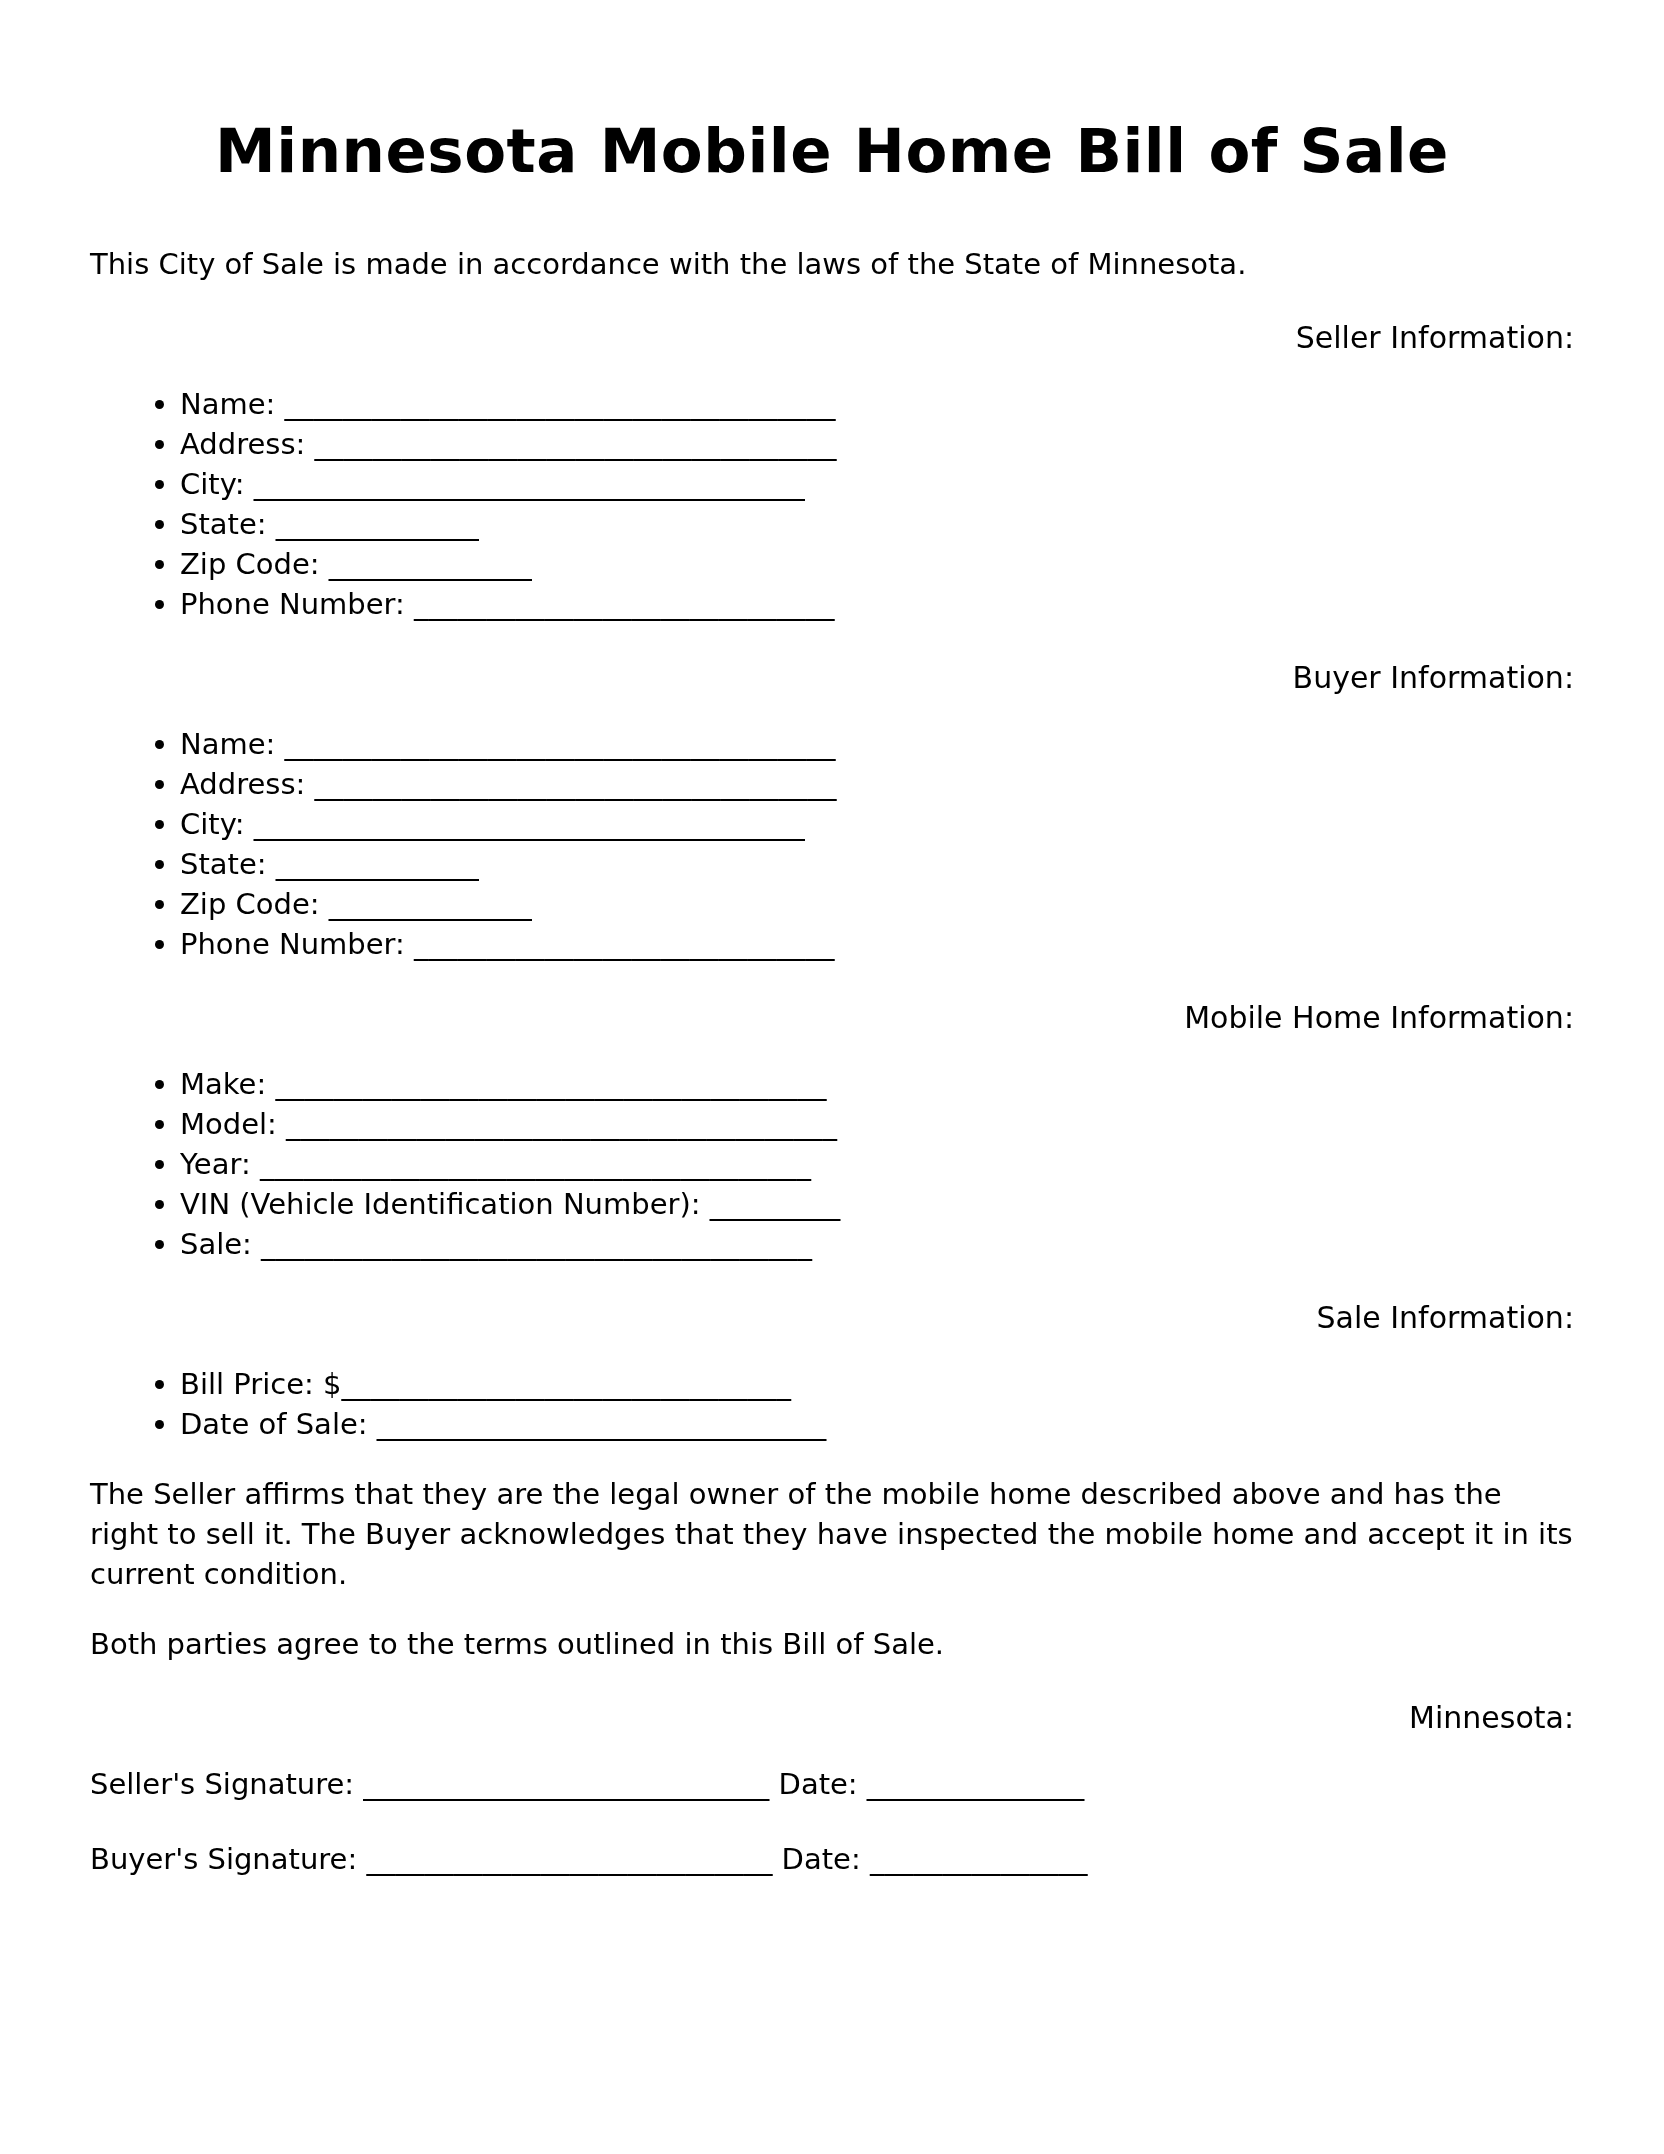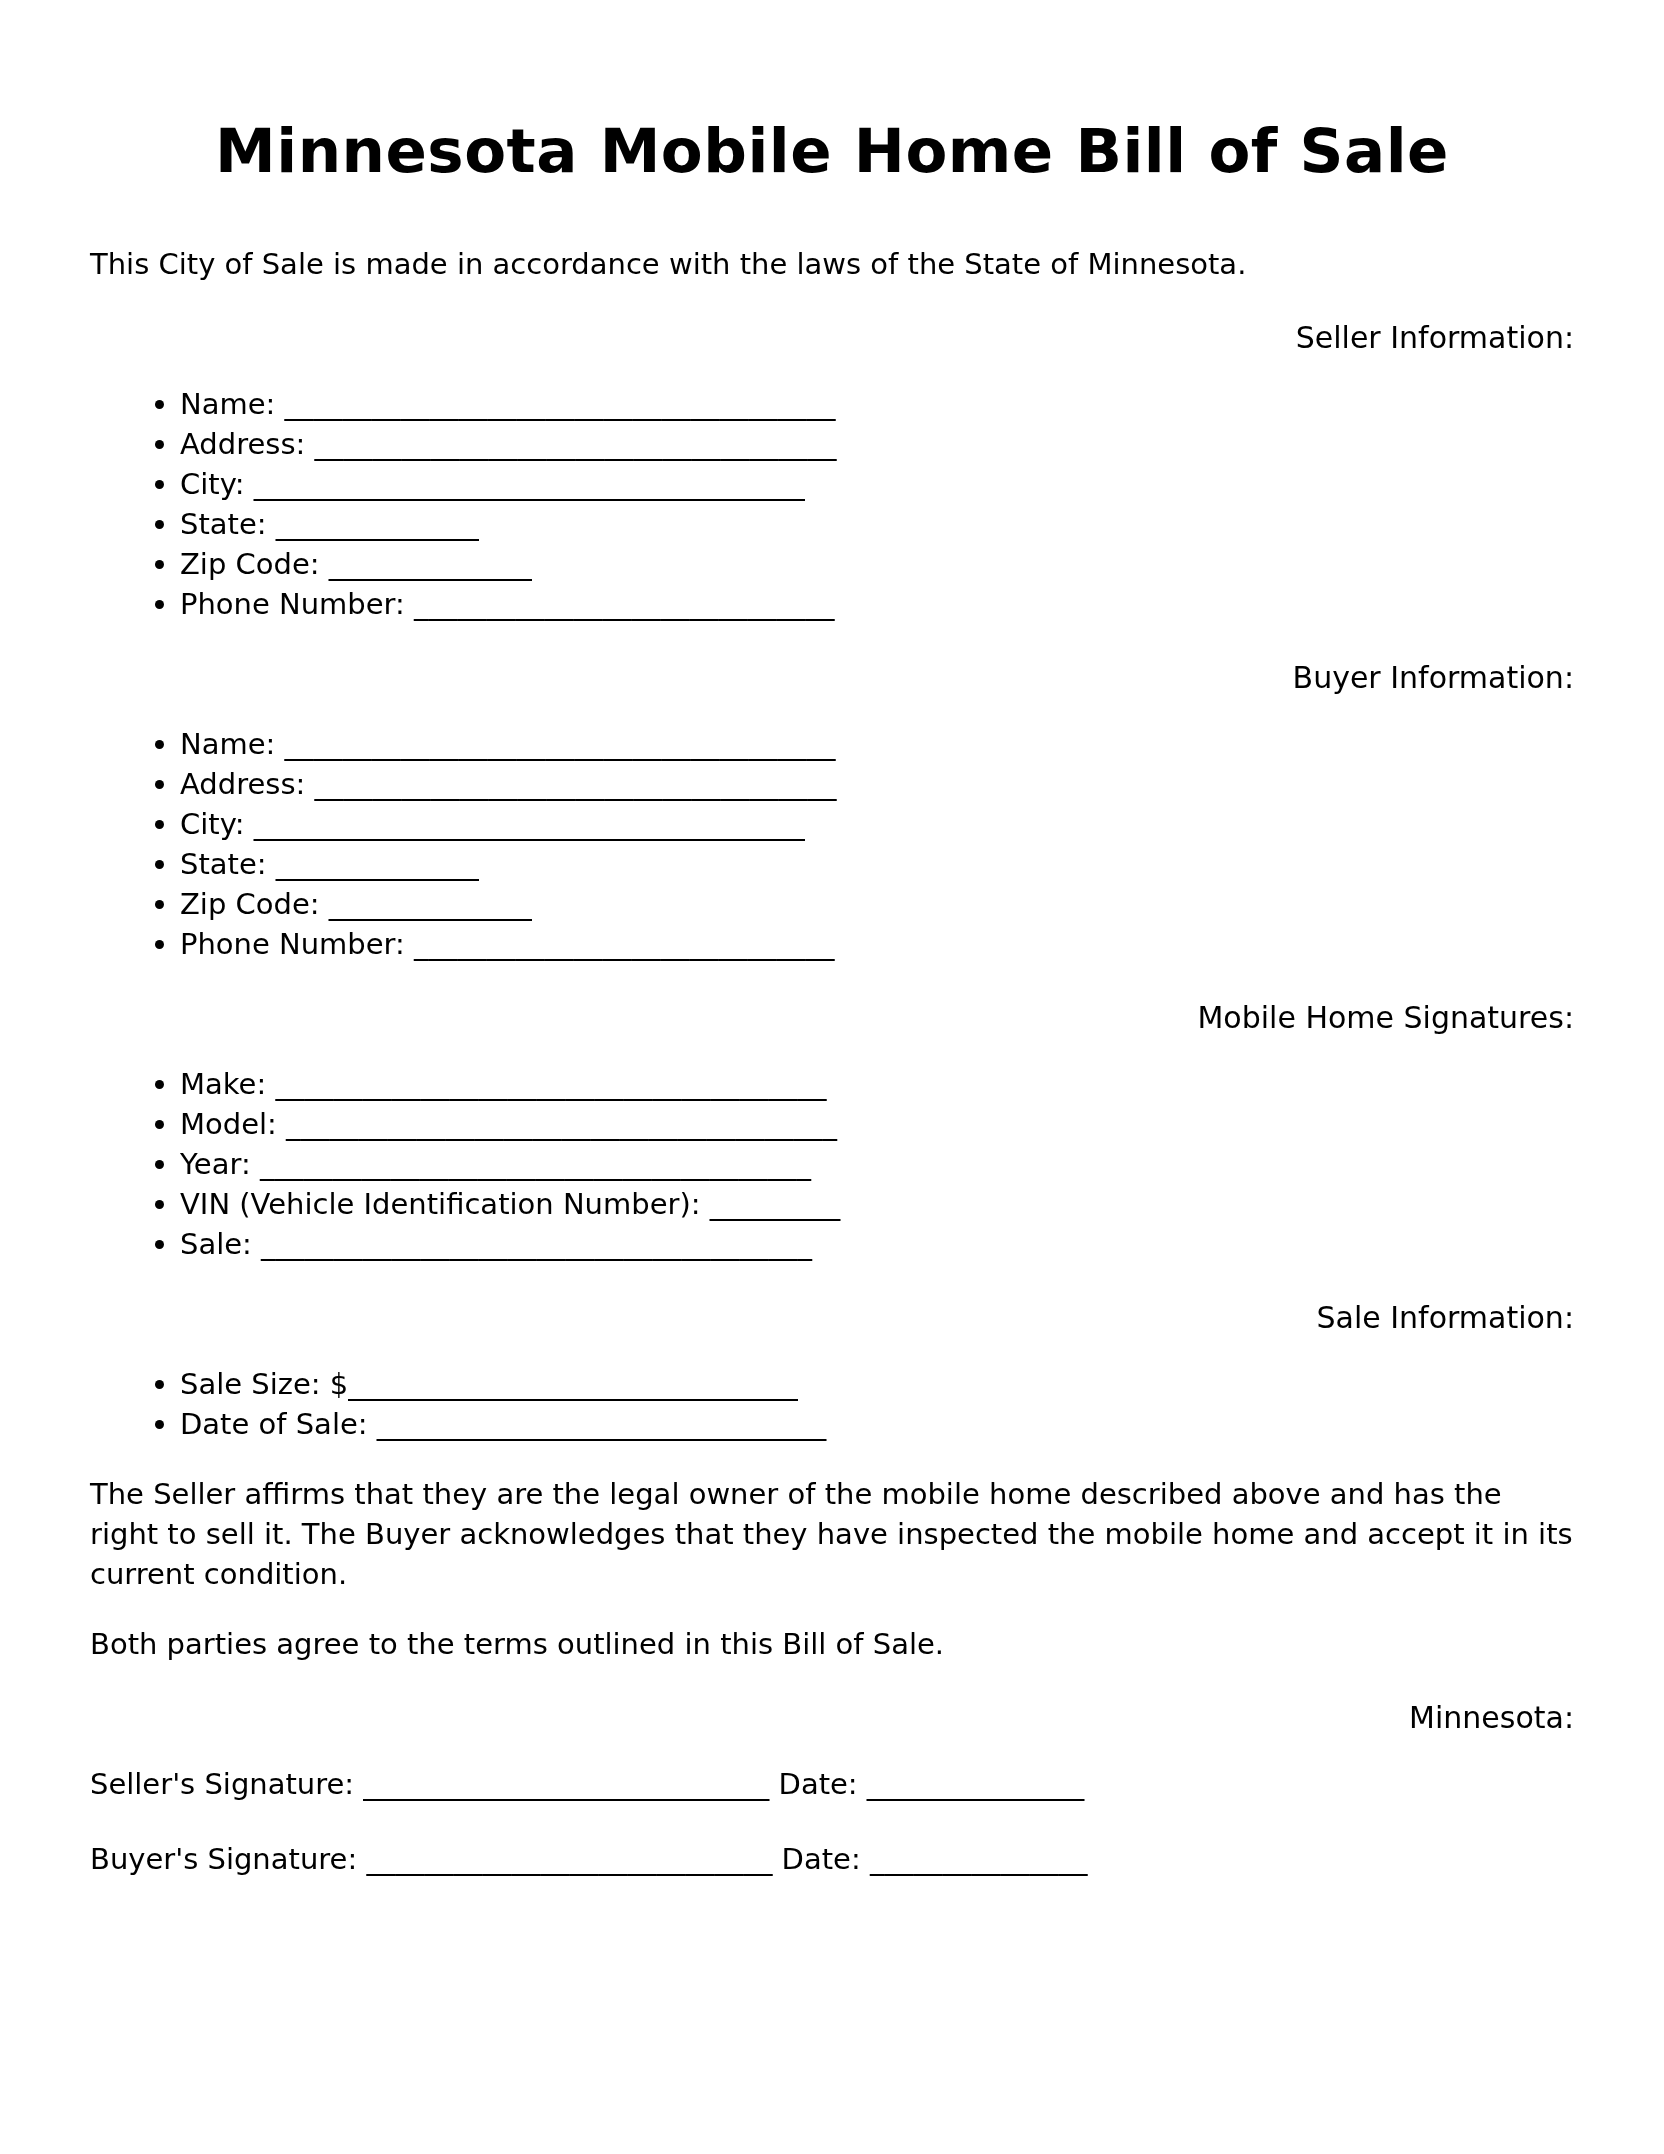--- a/index.html
+++ b/index.html
@@ -82,32 +82,32 @@
 <h3>Buyer Information:</h3>
 <ul>
   <li><span>Name: </span><span>______________________________________</span></li>
   <li><span>Address: </span><span>____________________________________</span></li>
   <li><span>City: </span><span>______________________________________</span></li>
   <li><span>State: </span><span>______________</span></li>
   <li><span>Zip Code: </span><span>______________</span></li>
   <li><span>Phone Number: </span><span>_____________________________</span></li>
 </ul>
 
-<h3>Mobile Home Signatures:</h3>
+<h3>Mobile Home Information:</h3>
 <ul>
   <li><span>Make: </span><span>______________________________________</span></li>
   <li><span>Model: </span><span>______________________________________</span></li>
   <li><span>Year: </span><span>______________________________________</span></li>
   <li><span>VIN (Vehicle Identification Number): </span><span>_________</span></li>
   <li><span>Sale: </span><span>______________________________________</span></li>
 </ul>
 
 <h3>Sale Information:</h3>
 <ul>
-  <li><span>Sale Size: $</span><span>_______________________________</span></li>
+  <li><span>Bill Price: $</span><span>_______________________________</span></li>
   <li><span>Date of Sale: </span><span>_______________________________</span></li>
 </ul>
 
 <p>The Seller affirms that they are the legal owner of the mobile home described above and has the right to sell it. The Buyer acknowledges that they have inspected the mobile home and accept it in its current condition.</p>
 
 <p>Both parties agree to the terms outlined in this Bill of Sale.</p>
 
 <h3>Minnesota:</h3>
 
 <p class="sig-row"><span>Seller's Signature: </span><span>____________________________</span><span> Date: </span><span>_______________</span></p>

